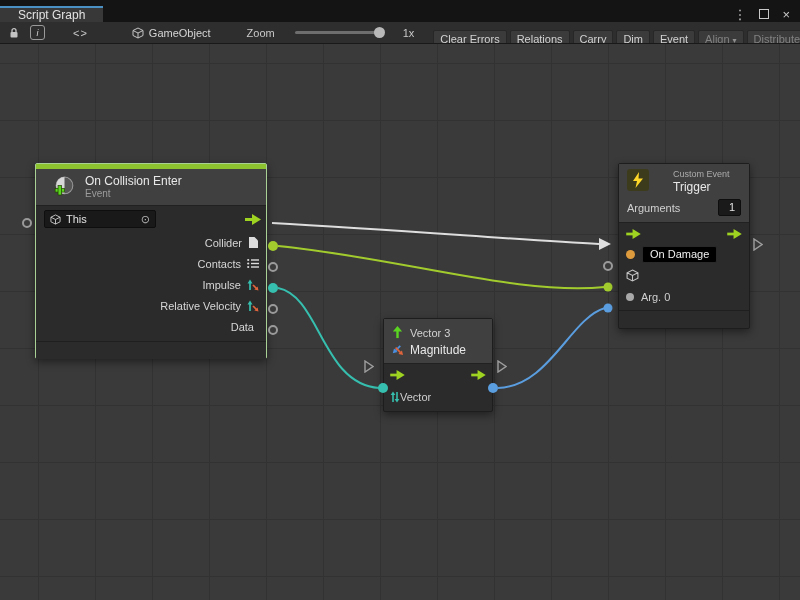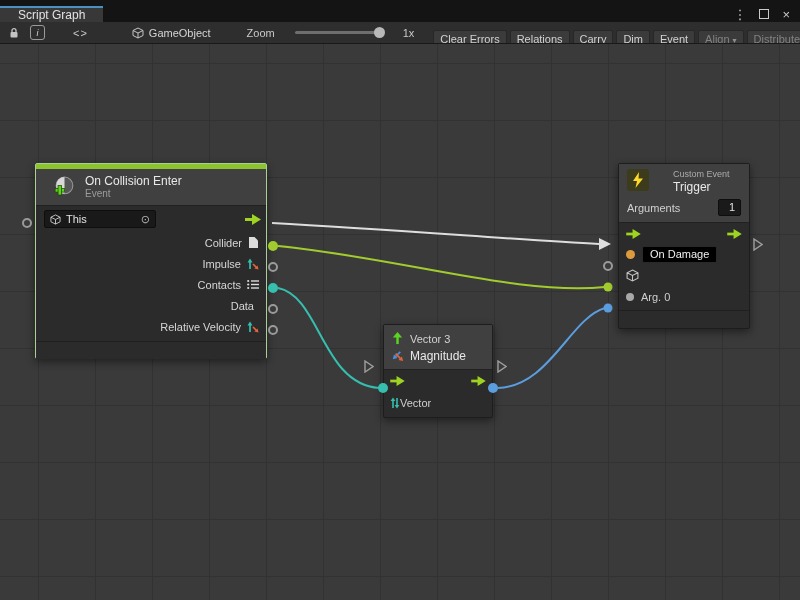--- a/index.html
+++ b/index.html
@@ -51,21 +51,21 @@
 
   .node-collision{left:35px;top:119px;width:232px;height:196px;border-color:#a9d196;}
   .row-this{height:26px;display:flex;align-items:center;justify-content:space-between;padding:0 5px 0 8px;}
   .this-field{display:inline-flex;align-items:center;gap:5px;width:112px;height:18px;background:#191919;
               border:1px solid #0e0e0e;border-radius:2px;padding:0 5px;box-sizing:border-box;}
   .this-label{font-size:11px;color:#e2e2e2;flex:1;}
   .picker{font-size:11px;color:#b5b5b5;}
   .ocrow{height:21px;display:flex;align-items:center;justify-content:flex-end;gap:6px;padding-right:7px;}
   .olabel{font-size:11px;color:#d6d6d6;}
 
-  .node-vector{left:383px;top:280px;width:110px;height:94px;}
+  .node-vector{left:383px;top:274px;width:110px;height:94px;}
   .vhead-line{display:flex;align-items:center;gap:6px;height:17px;}
   .vrow{height:22px;display:flex;align-items:center;padding:0 6px;}
   .spacer{flex:1;}
 
   .node-event{left:618px;top:119px;width:132px;height:166px;}
   .ehead{background:#404040;border-bottom:1px solid #212121;padding:5px 8px 6px 8px;}
   .ehead-top{display:flex;align-items:flex-start;gap:24px;}
   .bolt-badge{width:22px;height:22px;border-radius:3px;background:#3c3b1c;display:inline-flex;
               align-items:center;justify-content:center;}
   .args-line{display:flex;align-items:center;margin-top:5px;font-size:11px;color:#d0d0d0;justify-content:center;}
@@ -187,54 +187,54 @@
           </svg>
       </div>
 
       <div class="ocrow">
         <span class="olabel">Collider</span>
         <svg width="11" height="13" viewBox="0 0 11 13">
             <path d="M1 1 h5.5 l3.5 3.5 V12 H1 Z" fill="#dcdcdc"></path>
           </svg>
       </div>
       <div class="ocrow">
-        <span class="olabel">Impulse</span>
-        <svg width="12" height="12" viewBox="0 0 12 12">
-            <line x1="3" y1="11" x2="3" y2="4" stroke="#36bfae" stroke-width="1.7"></line>
-            <polygon points="0.5,4.6 3,0.6 5.5,4.6" fill="#36bfae"></polygon>
-            <line x1="6" y1="6" x2="10" y2="10" stroke="#e0643c" stroke-width="1.7"></line>
-            <polygon points="11.5,11.5 10.6,7.4 7.4,10.6" fill="#e0643c"></polygon>
-          </svg>
-      </div>
-      <div class="ocrow">
         <span class="olabel">Contacts</span>
         <svg width="12" height="11" viewBox="0 0 12 11">
             <g stroke="#dcdcdc" stroke-width="1.4">
               <line x1="4" y1="2" x2="12" y2="2"></line>
               <line x1="4" y1="5.5" x2="12" y2="5.5"></line>
               <line x1="4" y1="9" x2="12" y2="9"></line>
             </g>
             <g fill="#dcdcdc">
               <circle cx="1.2" cy="2" r="1.1"></circle>
               <circle cx="1.2" cy="5.5" r="1.1"></circle>
               <circle cx="1.2" cy="9" r="1.1"></circle>
             </g>
           </svg>
       </div>
-      <div class="ocrow" style="padding-right:12px;">
-        <span class="olabel">Data</span>
+      <div class="ocrow">
+        <span class="olabel">Impulse</span>
+        <svg width="12" height="12" viewBox="0 0 12 12">
+            <line x1="3" y1="11" x2="3" y2="4" stroke="#36bfae" stroke-width="1.7"></line>
+            <polygon points="0.5,4.6 3,0.6 5.5,4.6" fill="#36bfae"></polygon>
+            <line x1="6" y1="6" x2="10" y2="10" stroke="#e0643c" stroke-width="1.7"></line>
+            <polygon points="11.5,11.5 10.6,7.4 7.4,10.6" fill="#e0643c"></polygon>
+          </svg>
       </div>
       <div class="ocrow">
         <span class="olabel">Relative Velocity</span>
         <svg width="12" height="12" viewBox="0 0 12 12">
             <line x1="3" y1="11" x2="3" y2="4" stroke="#36bfae" stroke-width="1.7"></line>
             <polygon points="0.5,4.6 3,0.6 5.5,4.6" fill="#36bfae"></polygon>
             <line x1="6" y1="6" x2="10" y2="10" stroke="#e0643c" stroke-width="1.7"></line>
             <polygon points="11.5,11.5 10.6,7.4 7.4,10.6" fill="#e0643c"></polygon>
           </svg>
+      </div>
+      <div class="ocrow" style="padding-right:12px;">
+        <span class="olabel">Data</span>
       </div>
       <div class="nfooter" style="height:17px;margin-top:4px;"></div>
     </div>
 
     <div class="node node-vector">
       <div class="nhead" style="display:block;padding:5px 7px;">
         <div class="vhead-line">
           <svg width="13" height="13" viewBox="0 0 14 14">
               <line x1="7" y1="13" x2="7" y2="5" stroke="#5ad421" stroke-width="2.6"></line>
               <polygon points="2,6 7,0 12,6" fill="#5ad421"></polygon>

